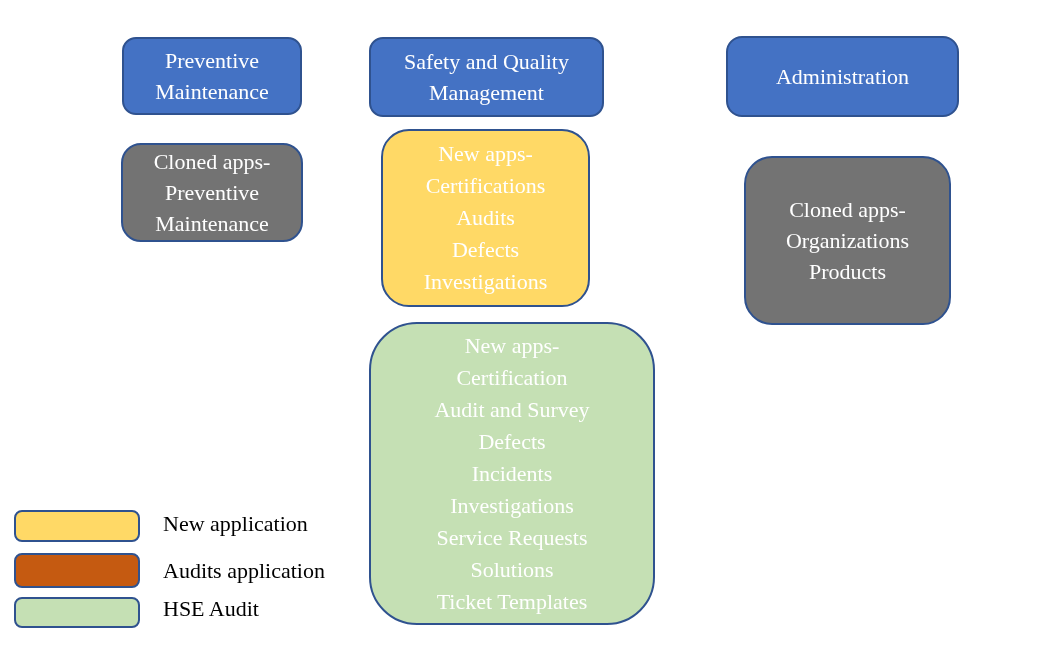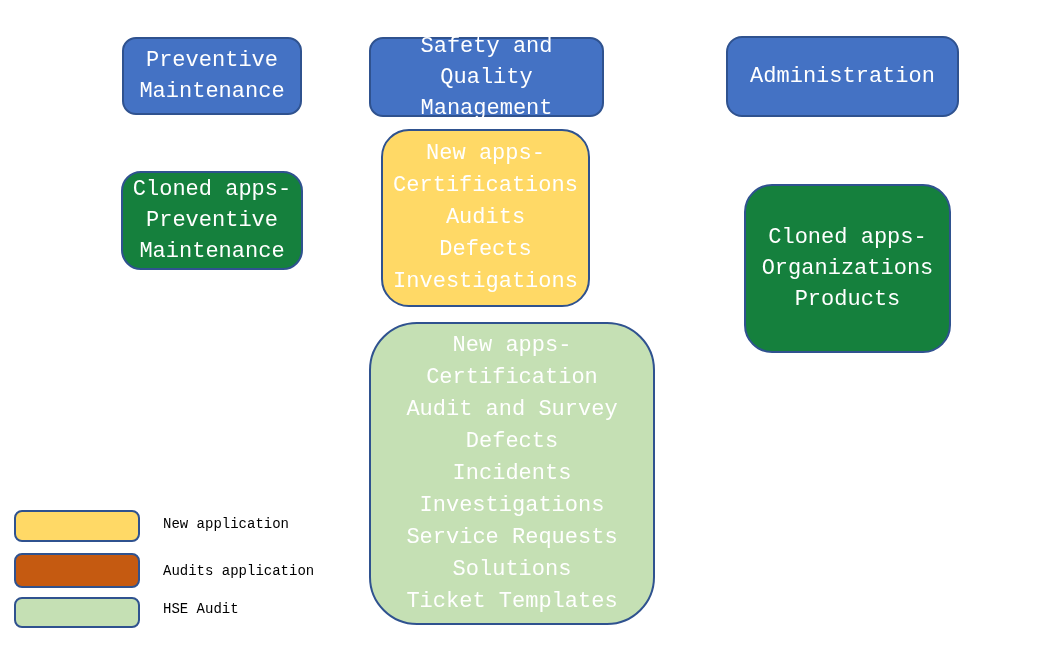--- a/index.html
+++ b/index.html
@@ -2,37 +2,37 @@
 <html><head>
 <meta charset="utf-8">
 <style>
   html, body { margin: 0; padding: 0; background: #ffffff; }
   #canvas {
     position: relative;
     width: 1063px;
     height: 649px;
     background: #ffffff;
     overflow: hidden;
-    font-family: Liberation Mono, monospace;
+    font-family: Liberation Serif, serif;
   }
   .box {
     position: absolute;
     display: flex;
     align-items: center;
     justify-content: center;
     text-align: center;
     white-space: pre-line;
     color: #ffffff;
     font-size: 22px;
     line-height: 31px;
     border: 2px solid #2F528F;
     box-sizing: border-box;
   }
   .b-blue   { background: #4472C4; }
-  .b-orange { background: #15803d; margin-top: 28px; }
+  .b-orange { background: #737373; }
   .b-yellow { background: #FFD966; }
   .b-green  { background: #C5E0B4; }
 
   #box-pm           { left: 122px; top: 37px;  width: 180px; height: 78px;  border-radius: 14px; }
   #box-sqm          { left: 369px; top: 37px;  width: 235px; height: 80px;  border-radius: 14px; }
   #box-admin        { left: 726px; top: 36px;  width: 233px; height: 81px;  border-radius: 16px; }
   #box-cloned-pm    { left: 121px; top: 143px; width: 182px; height: 99px;  border-radius: 20px; }
   #box-new-sq       { left: 381px; top: 129px; width: 209px; height: 178px; border-radius: 28px; line-height: 32px; }
   #box-cloned-admin { left: 744px; top: 156px; width: 207px; height: 169px; border-radius: 28px; }
   #box-hse          { left: 369px; top: 322px; width: 286px; height: 303px; border-radius: 48px; line-height: 32px; }
@@ -47,21 +47,21 @@
     box-sizing: border-box;
   }
   #sw-new    { top: 510px; background: #FFD966; }
   #sw-cloned { top: 553px; background: #C55A11; height: 35px; }
   #sw-hse    { top: 597px; background: #C5E0B4; height: 31px; }
 
   .legend-label {
     position: absolute;
     left: 163px;
     color: #000000;
-    font-size: 14px;
+    font-size: 22px;
     line-height: 26px;
     white-space: nowrap;
   }
   #ll-new    { top: 511px; }
   #ll-cloned { top: 558px; }
   #ll-hse    { top: 596px; }
 </style>
 </head>
 <body>
 

